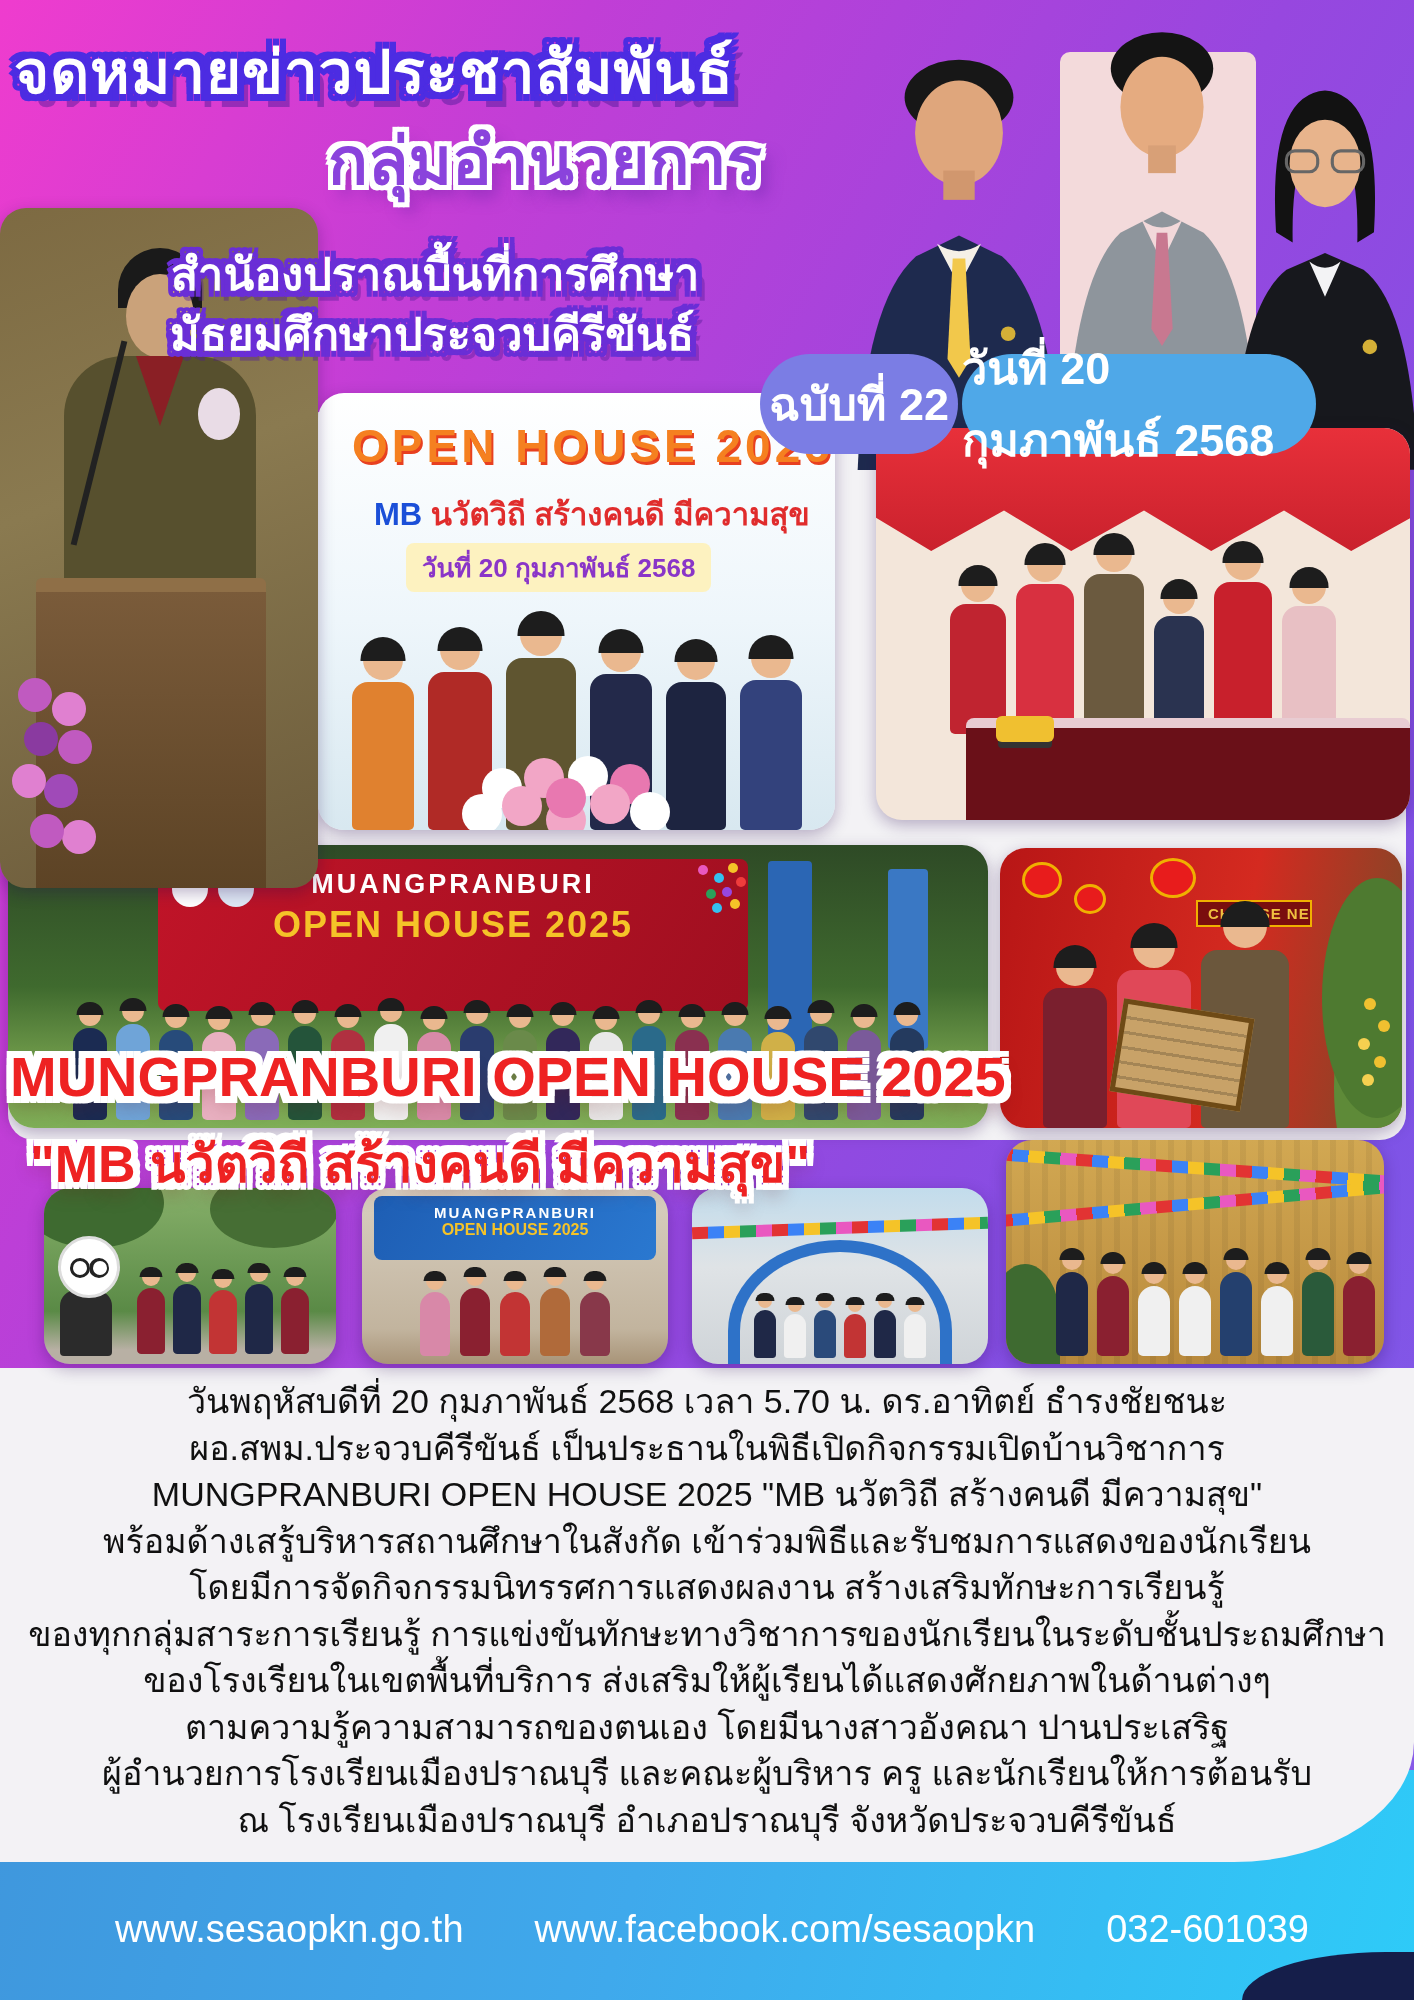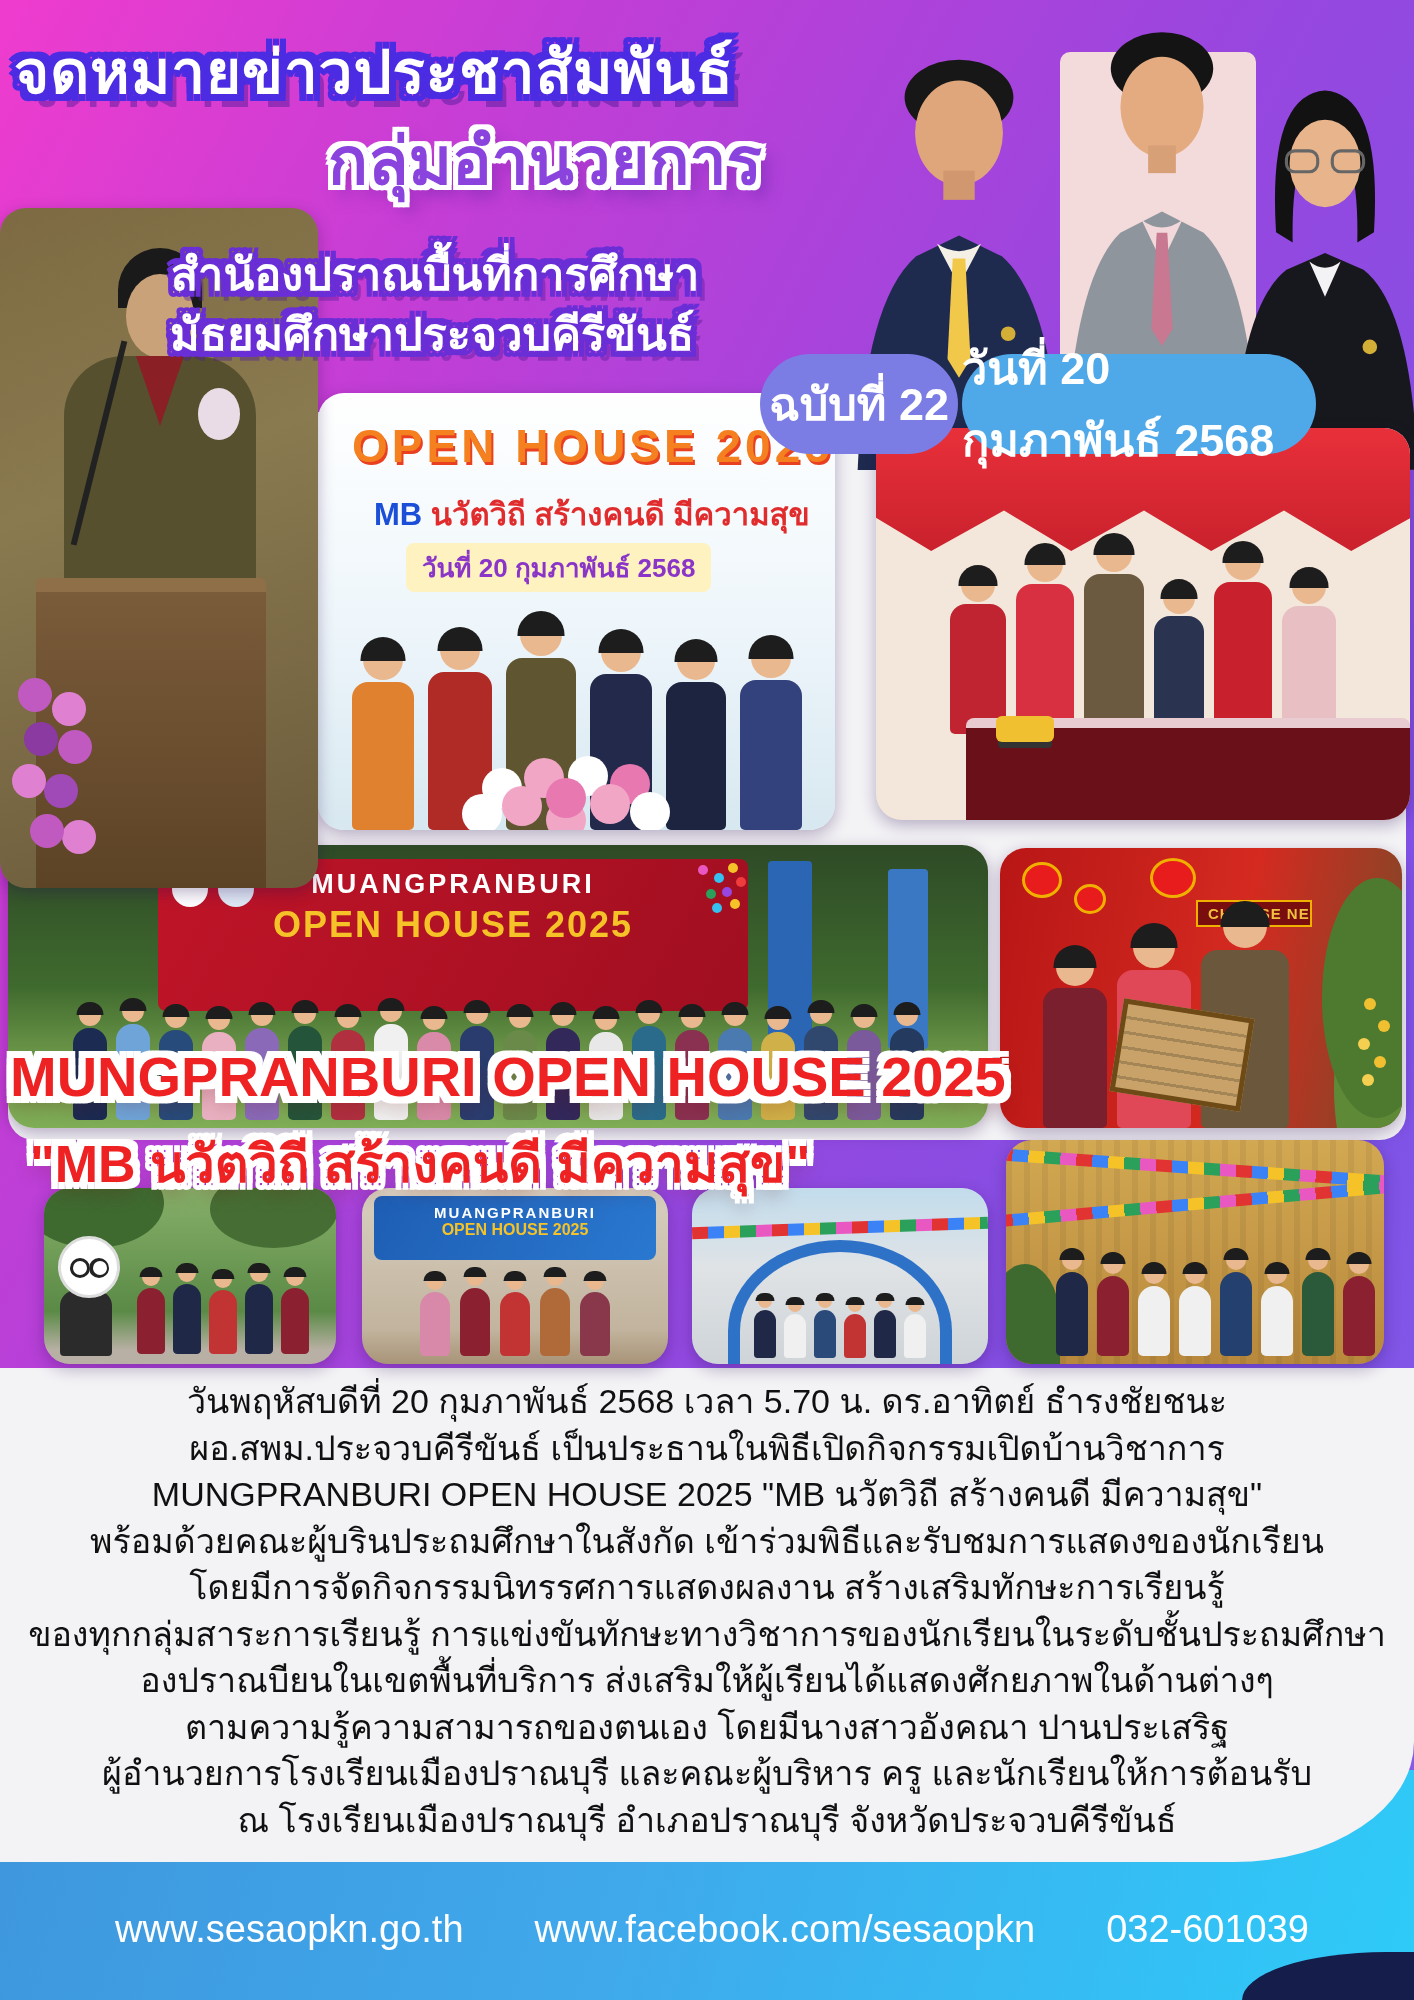--- a/index.html
+++ b/index.html
@@ -258,24 +258,24 @@
 
   <div class="abs" style="left:0;top:1770px;width:1414px;height:230px;z-index:1;
        background:linear-gradient(105deg,#3f97dd 0%,#3fa9ec 45%,#2ecbf8 100%);"></div>
 
   <div class="abs" style="left:0;top:1368px;width:1414px;height:494px;background:#f3f2f5;z-index:2;border-bottom-right-radius:180px 120px;"></div>
 
   <div class="abs" style="left:0;top:1378px;width:1414px;z-index:3;text-align:center;color:#101010;font-size:34px;line-height:46.5px;">
     <div>วันพฤหัสบดีที่ 20 กุมภาพันธ์ 2568 เวลา 5.70 น. ดร.อาทิตย์ ธำรงชัยชนะ</div>
     <div>ผอ.สพม.ประจวบคีรีขันธ์ เป็นประธานในพิธีเปิดกิจกรรมเปิดบ้านวิชาการ</div>
     <div>MUNGPRANBURI OPEN HOUSE 2025 "MB นวัตวิถี สร้างคนดี มีความสุข"</div>
-    <div>พร้อมด้วยคณะผู้บรินประถมศึกษาในสังกัด เข้าร่วมพิธีและรับชมการแสดงของนักเรียน</div>
+    <div>พร้อมด้างเสรู้บริหารสถานศึกษาในสังกัด เข้าร่วมพิธีและรับชมการแสดงของนักเรียน</div>
     <div>โดยมีการจัดกิจกรรมนิทรรศการแสดงผลงาน สร้างเสริมทักษะการเรียนรู้</div>
     <div>ของทุกกลุ่มสาระการเรียนรู้ การแข่งขันทักษะทางวิชาการของนักเรียนในระดับชั้นประถมศึกษา</div>
-    <div>องปราณบียนในเขตพื้นที่บริการ ส่งเสริมให้ผู้เรียนได้แสดงศักยภาพในด้านต่างๆ</div>
+    <div>ของโรงเรียนในเขตพื้นที่บริการ ส่งเสริมให้ผู้เรียนได้แสดงศักยภาพในด้านต่างๆ</div>
     <div>ตามความรู้ความสามารถของตนเอง โดยมีนางสาวอังคณา ปานประเสริฐ</div>
     <div>ผู้อำนวยการโรงเรียนเมืองปราณบุรี และคณะผู้บริหาร ครู และนักเรียนให้การต้อนรับ</div>
     <div>ณ โรงเรียนเมืองปราณบุรี อำเภอปราณบุรี จังหวัดประจวบคีรีขันธ์</div>
   </div>
 
   <div class="abs" style="left:0;top:1908px;width:1414px;z-index:3;display:flex;justify-content:space-between;
        padding:0 105px 0 115px;box-sizing:border-box;color:#fff;font-size:38px;">
     <span>www.sesaopkn.go.th</span>
     <span>www.facebook.com/sesaopkn</span>
     <span>032-601039</span>

